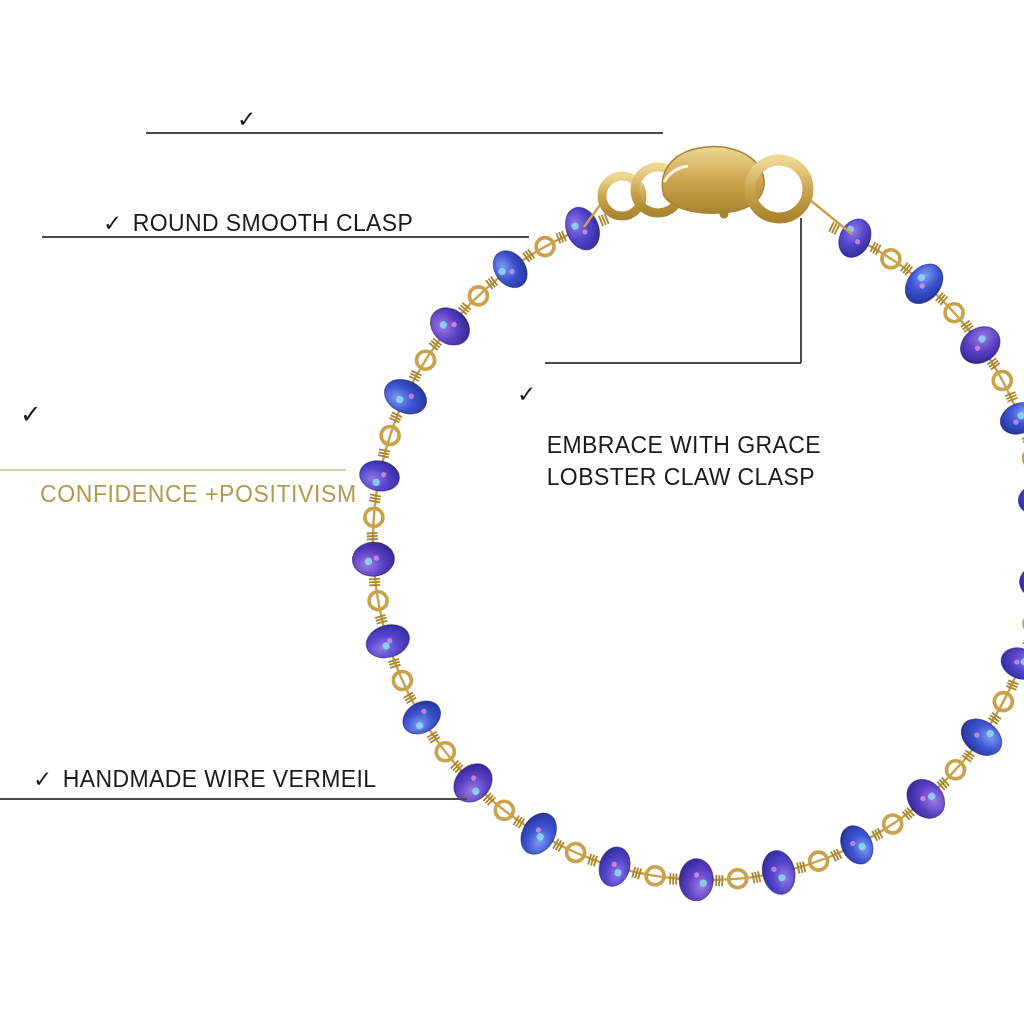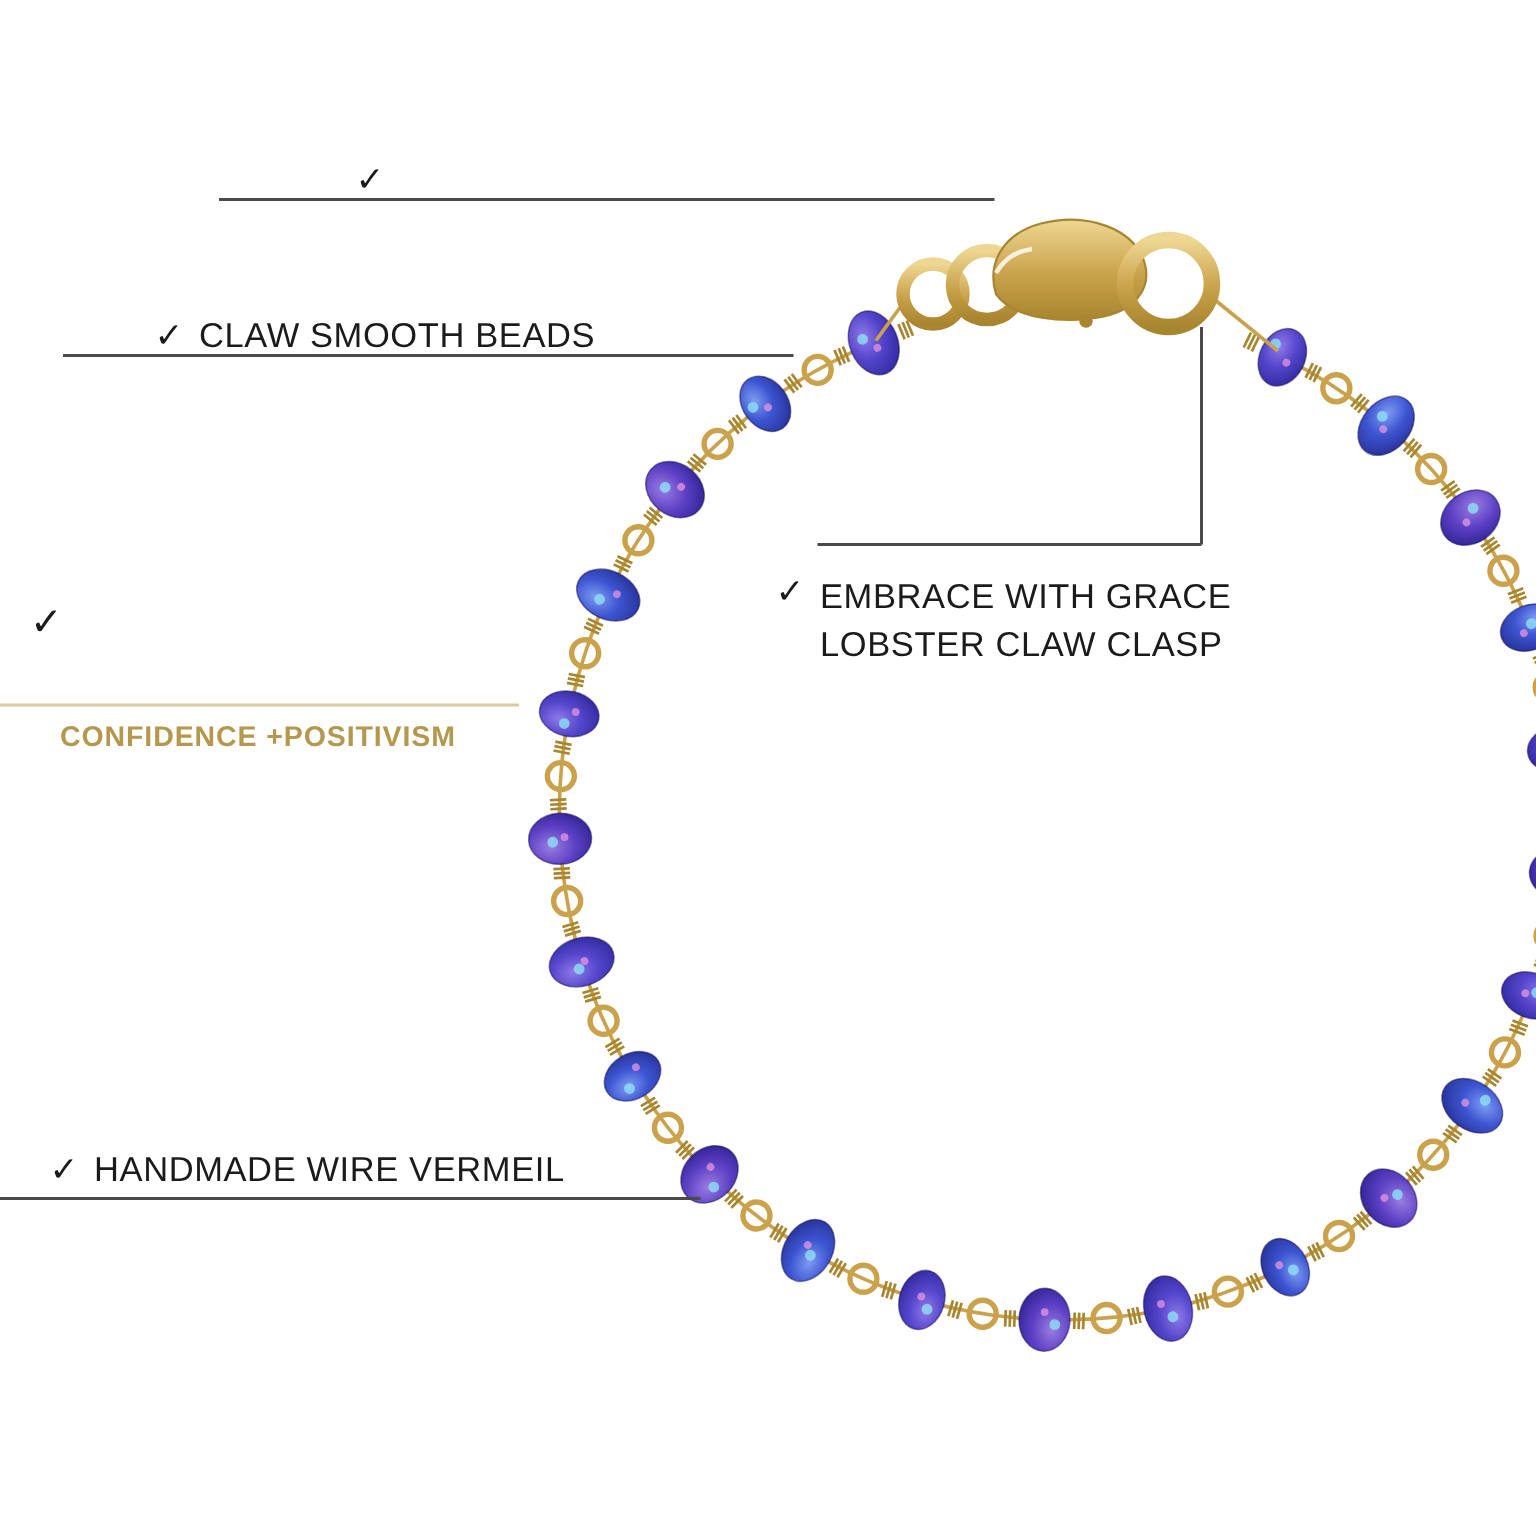--- a/index.html
+++ b/index.html
@@ -27,25 +27,25 @@
     gap:10px;
     font-size:23px;
     letter-spacing:0.4px;
     white-space:nowrap;
     line-height:1.2;
   }
   .label .check{flex:0 0 auto;}
   .label .col{display:flex;flex-direction:column;}
   .label-authentic{font-size:26px;gap:16px;}
   .label-authentic .col{line-height:36px;}
-  .label-clasp .col{line-height:32px;}
+  .label-clasp .col{line-height:32px;margin-top:48px;}
   .tagline{
     position:absolute;
-    font-size:19px;
-    font-weight:700;
+    font-size:23px;
+    font-weight:400;
     letter-spacing:0.6px;
     color:var(--tagline-text);
     white-space:nowrap;
   }
   .hline{position:absolute;height:1.5px;background:var(--line);}
   .vline{position:absolute;width:1.5px;background:var(--line);}
   .hline.gold{background:var(--tagline-line);height:2px;}
   
   .chain-wire{fill:none;stroke:var(--gold);stroke-width:2.4;}
   .wirewrap{stroke:var(--gold-dark);stroke-width:1.8;}
@@ -383,21 +383,21 @@
   <div class="hline" style="left:545px;top:362px;width:256px"></div>
   <div class="vline" style="left:800px;top:218px;height:145px"></div>
   <div class="hline" style="left:0;top:798px;width:467px"></div>
 
   <div class="label" style="left:237px;top:106px">
     <span class="check">✓</span>
   </div>
 
   <div class="label" style="left:103px;top:210px">
     <span class="check">✓</span>
-    <span>CLAW SMOOTH BEADS</span>
+    <span>ROUND SMOOTH CLASP</span>
   </div>
 
   <div class="label label-authentic" style="left:20px;top:399px">
     <span class="check">✓</span>
     <span class="col">
     </span>
   </div>
 
   <div class="tagline" style="left:40px;top:481px">CONFIDENCE +POSITIVISM</div>
 

